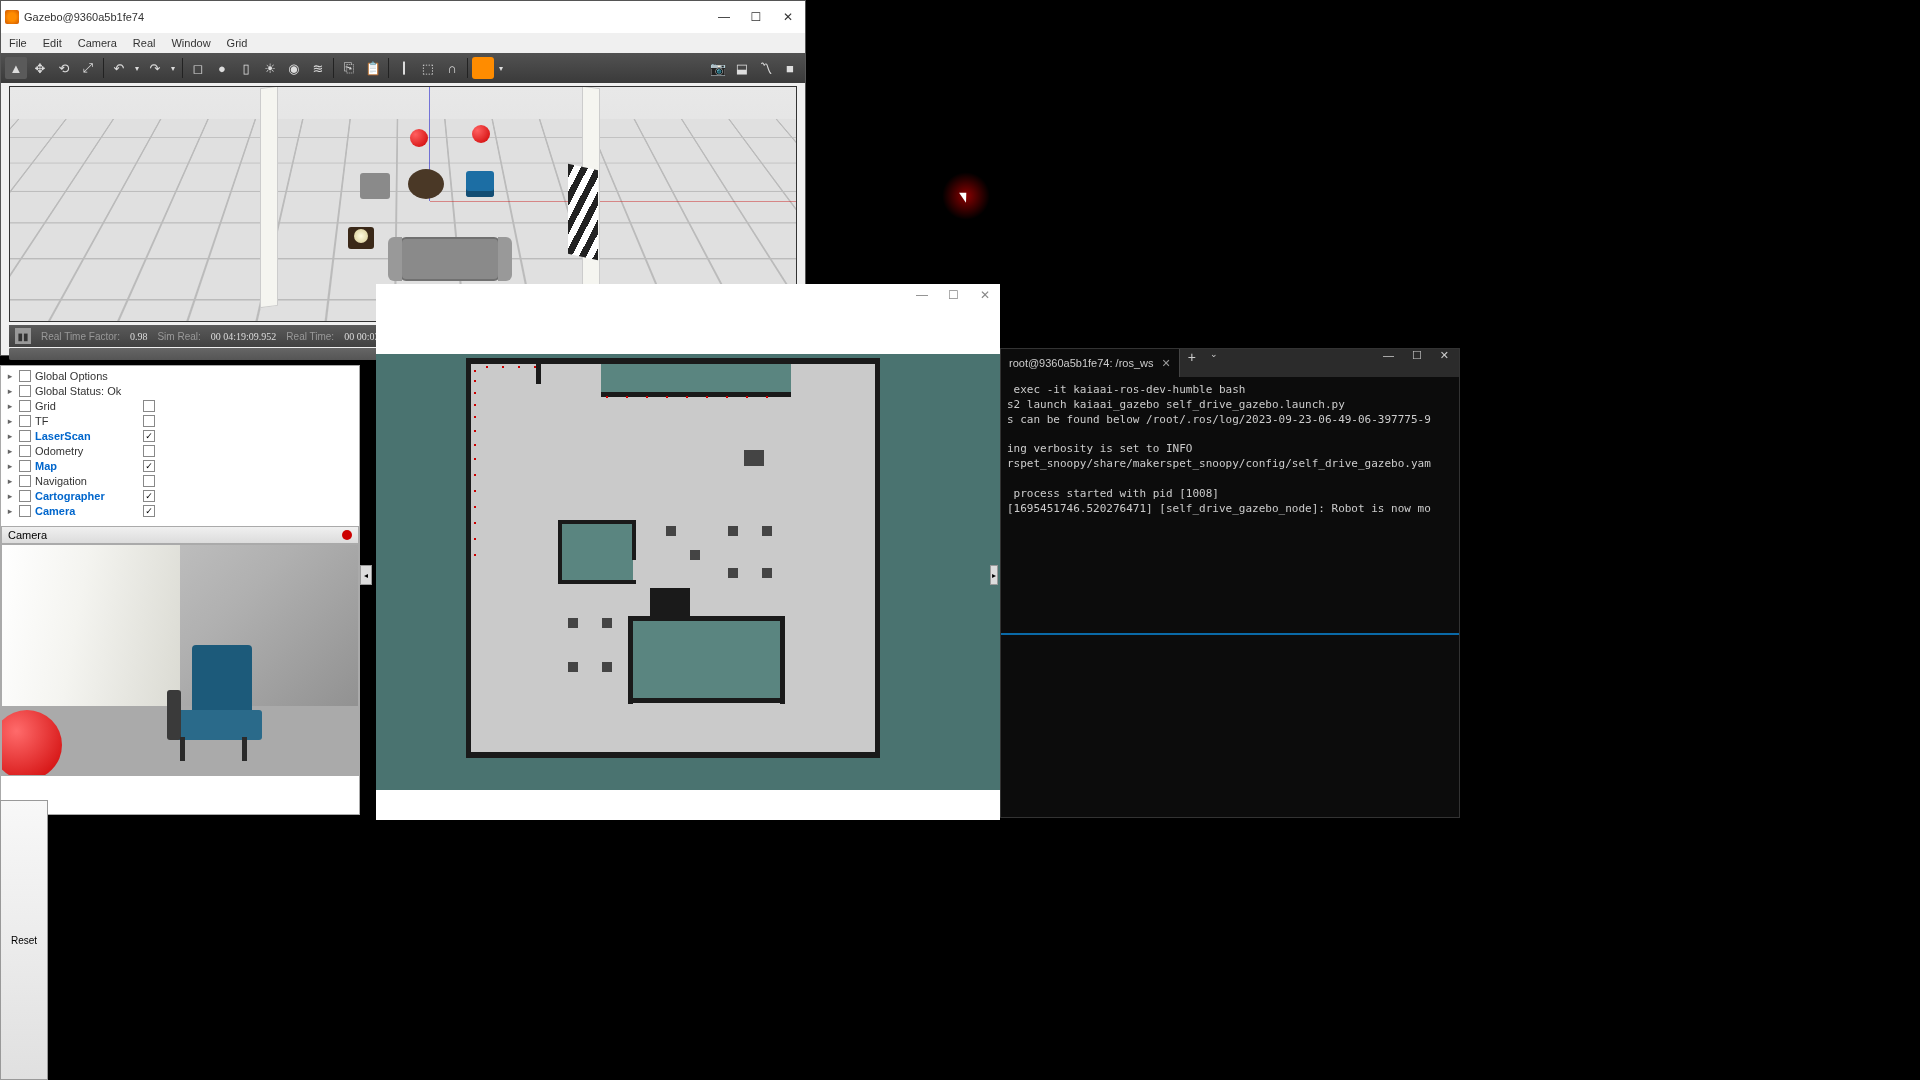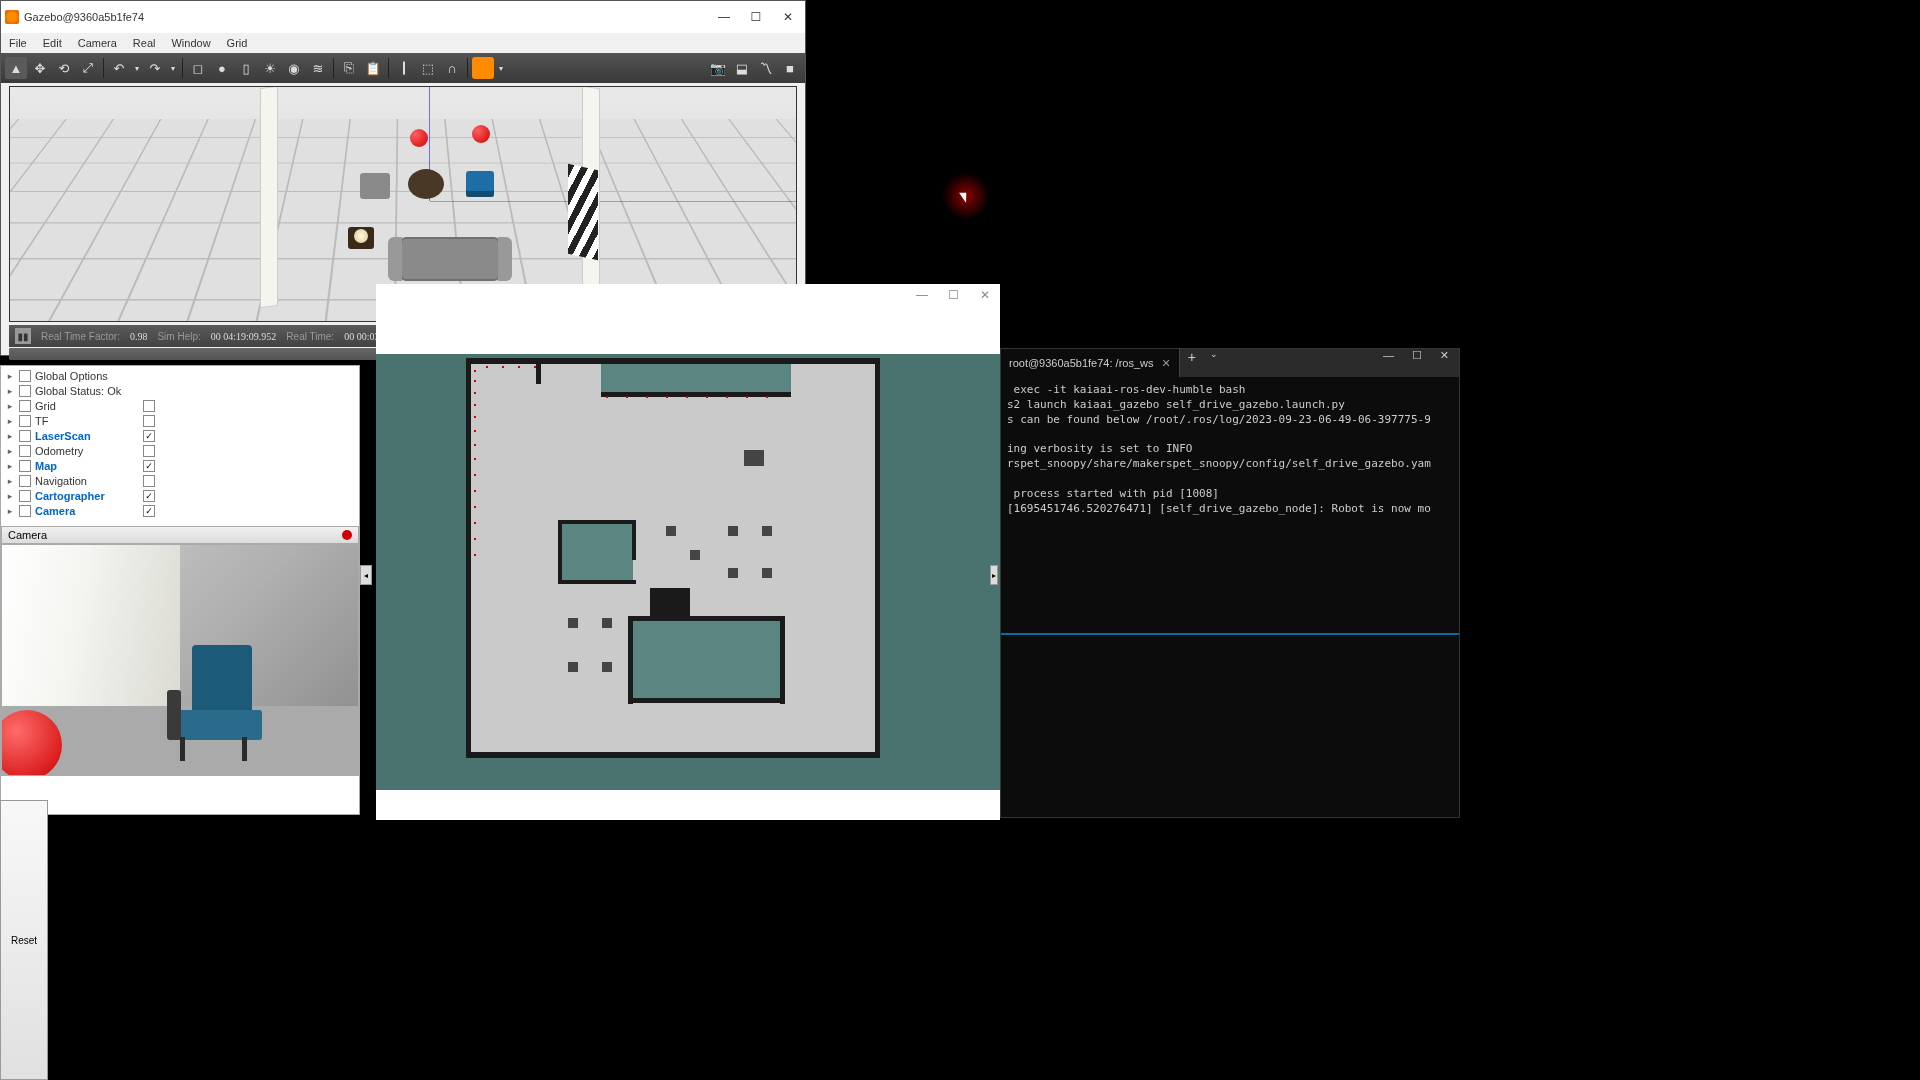--- a/index.html
+++ b/index.html
@@ -185,21 +185,21 @@
       <div class="gz-chair-blue" style="left:206px;top:84px"></div>
       <div class="gz-small-table" style="left:88px;top:140px"></div>
       <div class="gz-lamp" style="left:94px;top:142px"></div>
       <div class="gz-couch" style="left:140px;top:150px"></div>
     </div>
   </div>
   <div class="gz-status">
     <div class="gz-play">▮▮</div>
     <span class="lbl">Real Time Factor:</span>
     <span class="val">0.98</span>
-    <span class="lbl">Sim Help:</span>
+    <span class="lbl">Sim Real:</span>
     <span class="val">00 04:19:09.952</span>
     <span class="lbl">Real Time:</span>
     <span class="val">00 00:03:43.869</span>
     <span class="lbl">Iterations:</span>
     <span class="val">219352</span>
     <span class="lbl">FPS:</span>
     <span class="val">16.04</span>
     <button class="gz-reset">Reset Time</button>
   </div>
   <div class="gz-slider">

